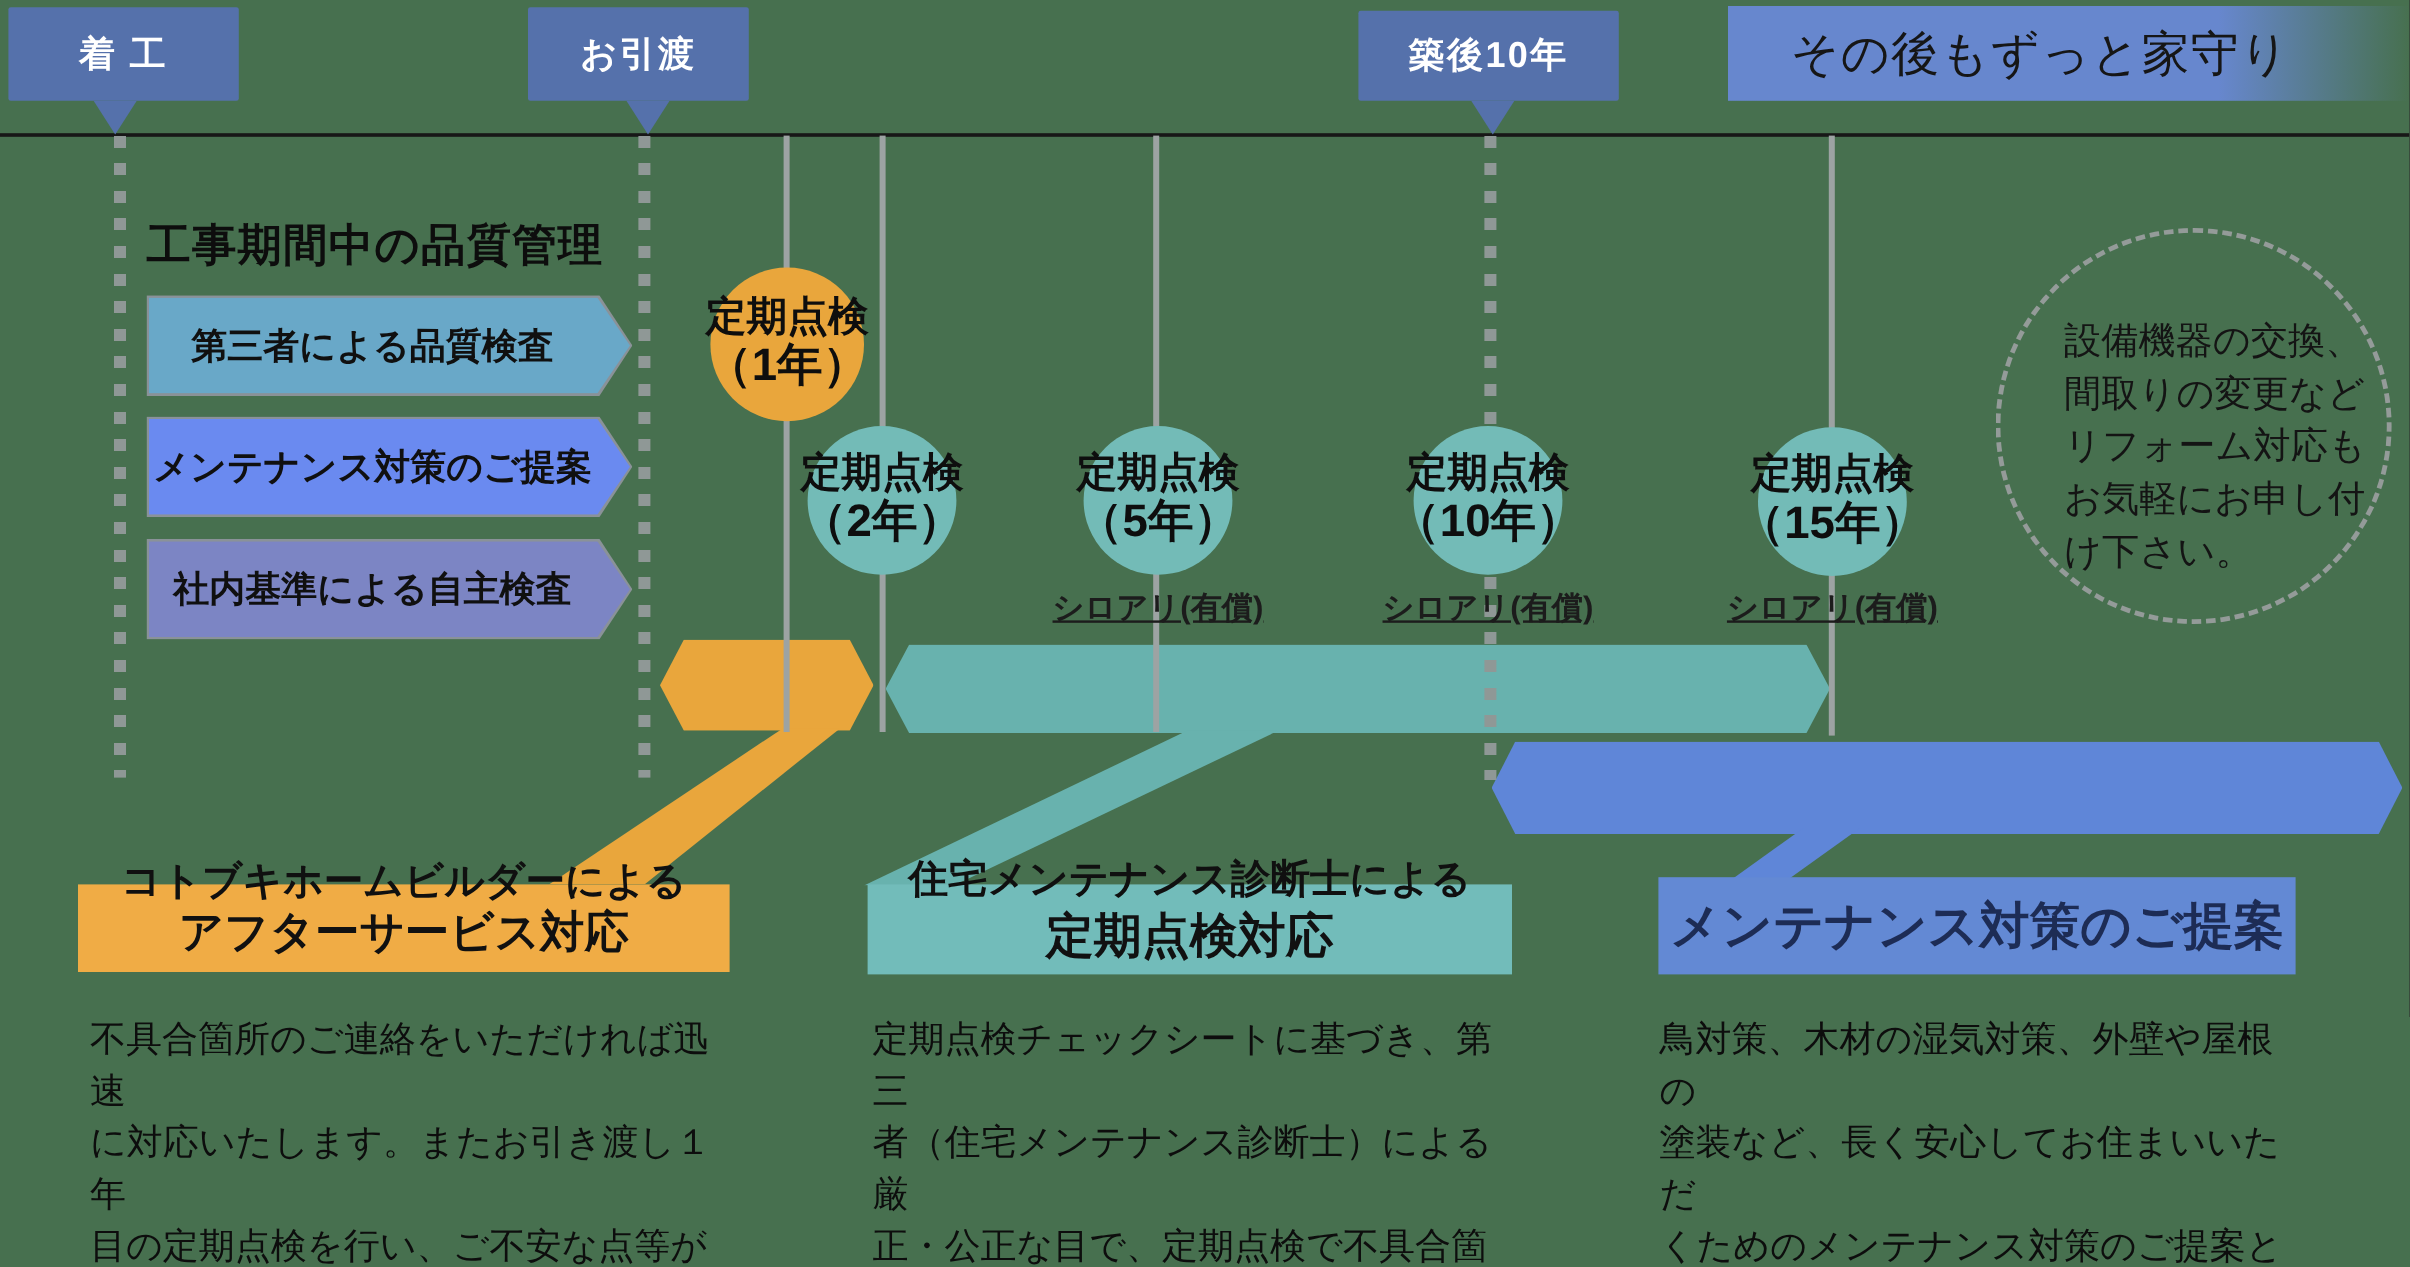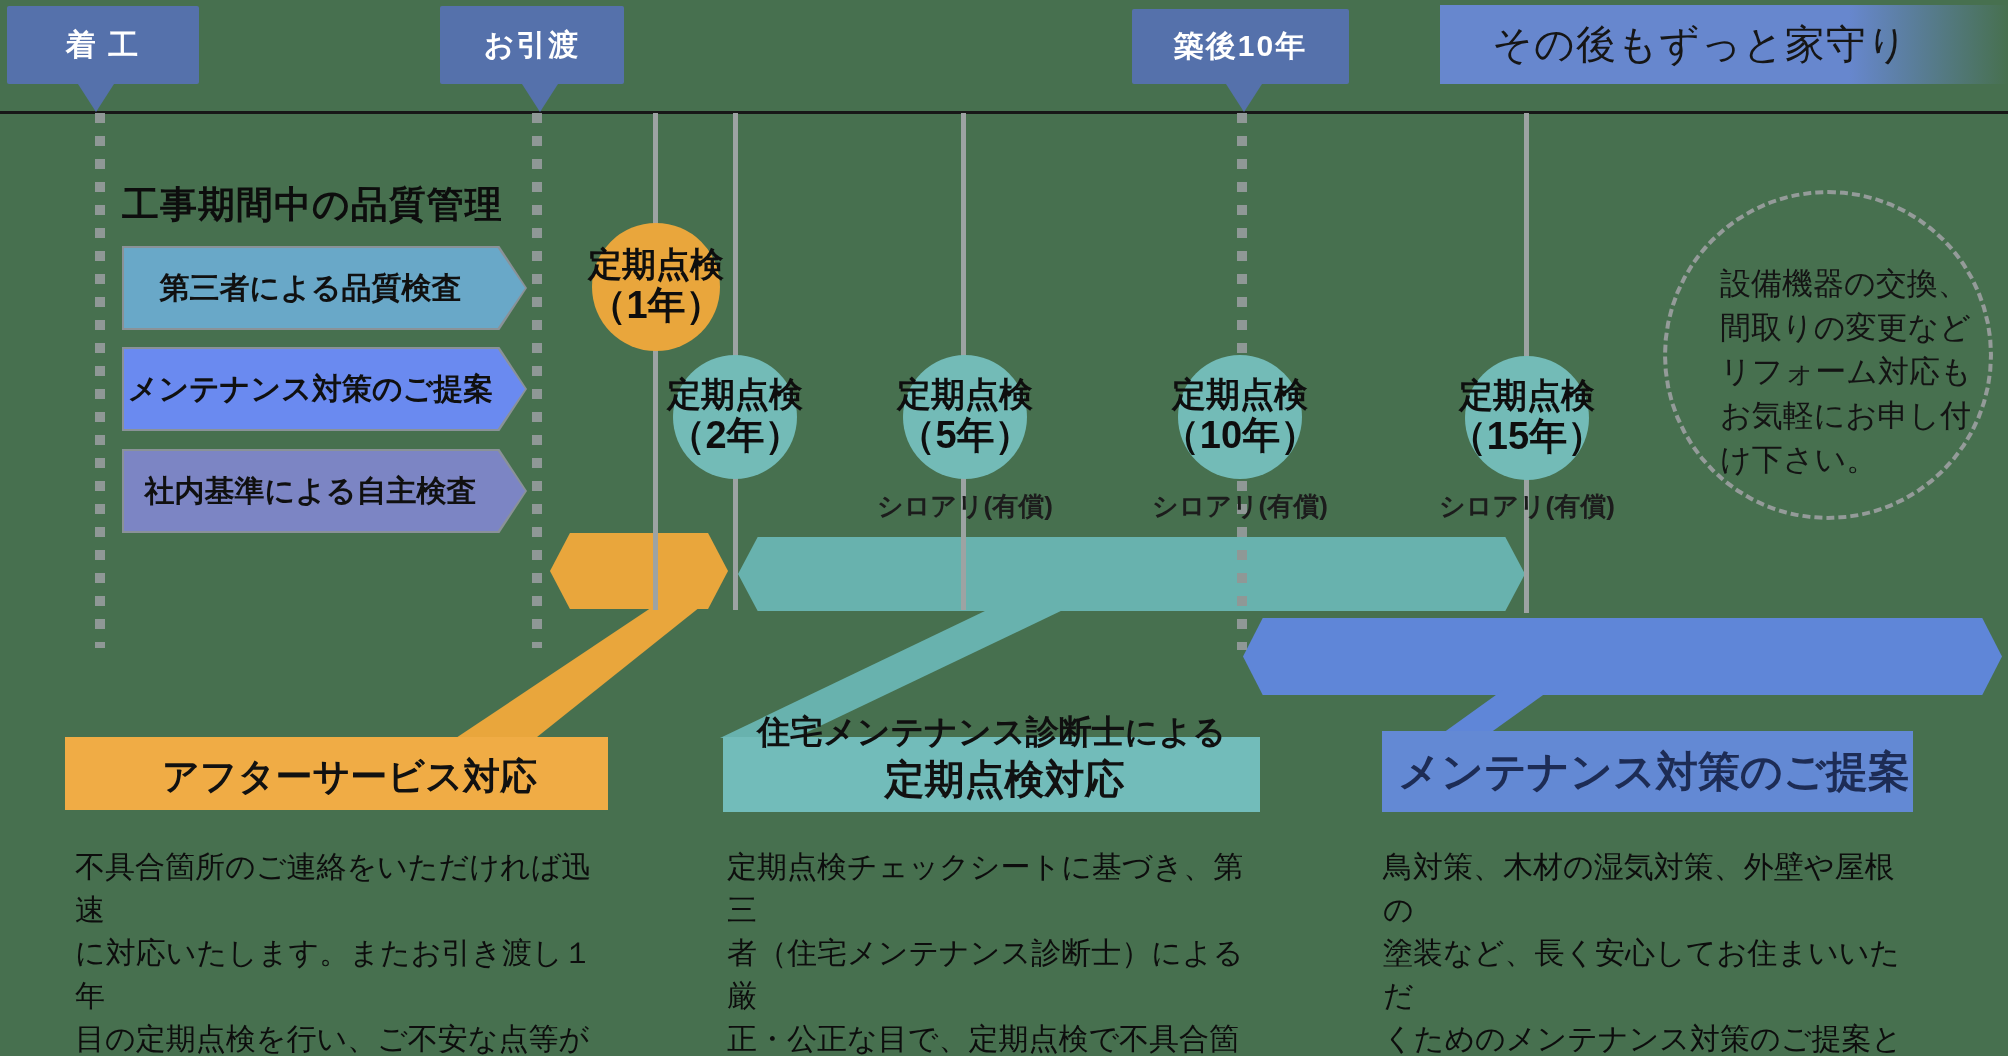--- a/index.html
+++ b/index.html
@@ -36,29 +36,29 @@
   
   .vdash{width:10px;z-index:3;
     background:repeating-linear-gradient(to bottom,#8F9896 0px,#8F9896 10px,transparent 10px,transparent 23px);}
   .vsolid{width:5px;background:#9DA3A3;z-index:3;}
   
   .hexband{z-index:2;}
   .circle{border-radius:50%;display:flex;flex-direction:column;align-items:center;justify-content:center;
     z-index:4;}
   .circle .t{font-size:34px;font-weight:bold;color:#0e0e0e;white-space:nowrap;line-height:1.1;}
   .circle .y{font-size:38px;font-weight:bold;color:#0e0e0e;white-space:nowrap;line-height:1.15;}
-  .note{font-size:26px;font-weight:bold;color:#1c1c1c;text-align:center;z-index:4;white-space:nowrap;}
+  .note{font-size:26px;font-weight:bold;color:#1c1c1c;text-align:center;z-index:4;white-space:nowrap;text-decoration:underline;}
   .dashcircle{left:1663px;top:190px;width:330px;height:330px;border:4px dashed #949B99;
     border-radius:50%;z-index:2;box-sizing:border-box;}
   .dashcircle .txt{position:absolute;left:53px;top:68px;font-size:31px;color:#141414;
     line-height:44px;white-space:pre-line;font-weight:500;}
   
   .banner{z-index:2;}
   .bline1{z-index:5;font-size:33px;font-weight:bold;color:#101010;text-align:center;white-space:nowrap;}
-  .bline2{z-index:5;font-weight:bold;color:#111111;text-align:center;white-space:nowrap;padding-left:13px;}
+  .bline2{z-index:5;font-weight:bold;color:#111111;text-align:center;white-space:nowrap;}
   .para{font-size:30px;line-height:43px;color:#0d0d0d;white-space:pre-line;z-index:2;}
 </style>
 </head>
 <body>
 
 <div class="canvas">
 
   <div class="abs topline"></div>
 
   <div class="abs bubble" style="left:7px;top:6px;width:192px;height:78px;">
@@ -148,20 +148,21 @@
 
   <div class="abs dashcircle">
     <div class="txt">設備機器の交換、
 間取りの変更など
 リフォーム対応も
 お気軽にお申し付
 け下さい。</div>
   </div>
 
   <div class="abs banner" style="left:65px;top:737px;width:543px;height:73px;background:#F0AC45;"></div>
+  <div class="abs bline1" style="left:65px;top:712px;width:543px;">コトブキホームビルダーによる</div>
   <div class="abs bline2" style="left:65px;top:752px;width:543px;font-size:37px;">アフターサービス対応</div>
 
   <div class="abs banner" style="left:723px;top:737px;width:537px;height:75px;background:#72BCBA;"></div>
   <div class="abs bline1" style="left:723px;top:710px;width:537px;">住宅メンテナンス診断士による</div>
   <div class="abs bline2" style="left:723px;top:752px;width:537px;font-size:40px;">定期点検対応</div>
 
   <div class="abs banner" style="left:1382px;top:731px;width:531px;height:81px;background:#6389D4;display:flex;align-items:center;justify-content:center;">
     <span class="bline2" style="position:static;font-size:42px;color:#1D2C55;">メンテナンス対策のご提案</span>
   </div>
 

